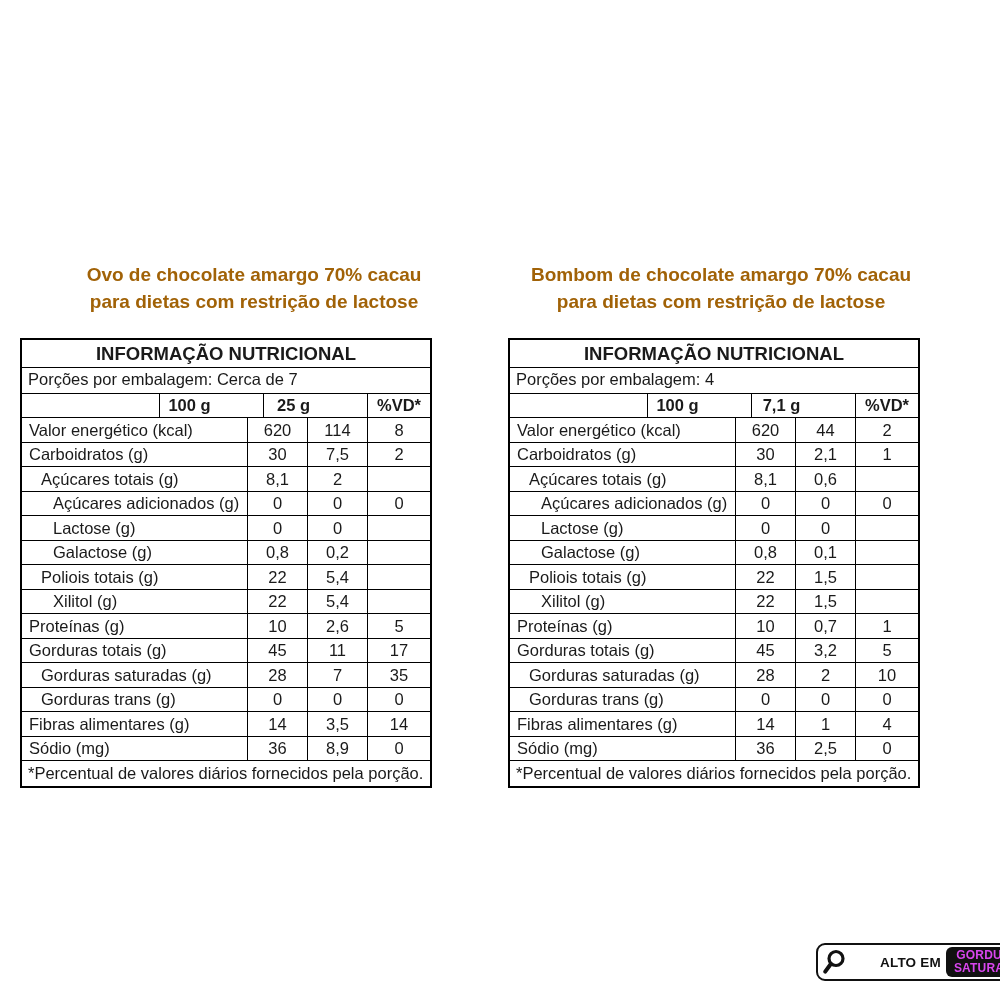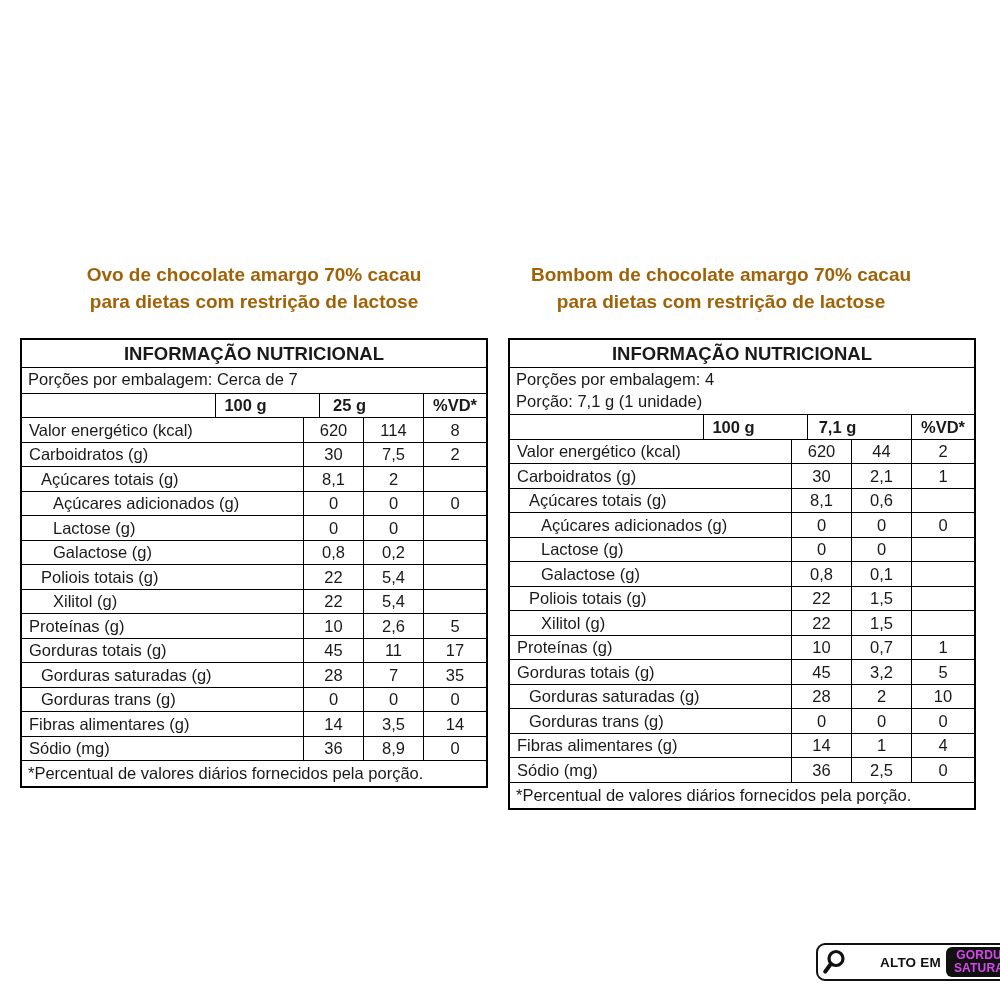--- a/index.html
+++ b/index.html
@@ -28,21 +28,21 @@
     line-height: 27px;
     color: #a16207;
   }
   .product-title.left  { left: 20px; }
   .product-title.right { left: 487px; }
 
   
   .nutri-table {
     position: absolute;
     top: 338px;
-    width: 468px;
+    width: 412px;
     border: 2.5px solid #000;
     background: #fff;
     box-sizing: border-box;
   }
   .nutri-table.left  { left: 20px; }
   .nutri-table.right { left: 508px; }
 
   .nt-header {
     text-align: center;
     font-weight: bold;
@@ -250,21 +250,20 @@
           <div class="nt-cell nt-val nt-vd">0</div>
         </div>
       </div>
     <div class="nt-footnote">*Percentual de valores diários fornecidos pela porção.</div>
   </section>
 
   <section class="nutri-table right">
     <div class="nt-header">INFORMAÇÃO NUTRICIONAL</div>
     <div class="nt-servings">
       <div>Porções por embalagem: 4</div>
-      <div>Porção: 7,1 g (1 unidade)</div>
     </div>
     <div class="nt-row nt-colhead">
       <div class="nt-cell nt-label"></div>
       <div class="nt-cell nt-val">100 g</div>
       <div class="nt-cell nt-val">7,1 g</div>
       <div class="nt-cell nt-val nt-vd">%VD*</div>
     </div>
     <div>
         <div class="nt-row indent-0">
           <div class="nt-cell nt-label">Valor energético (kcal)</div>

